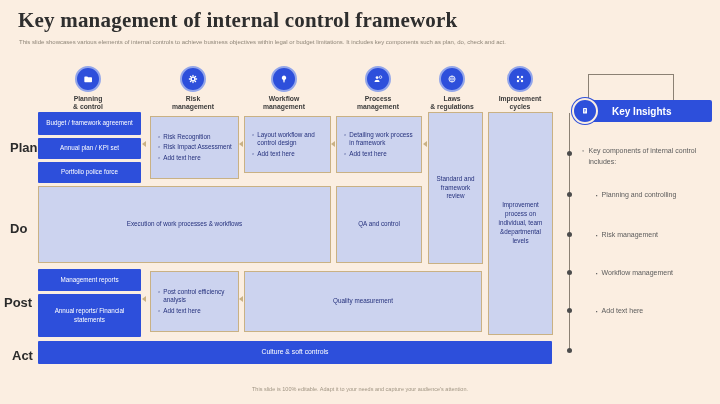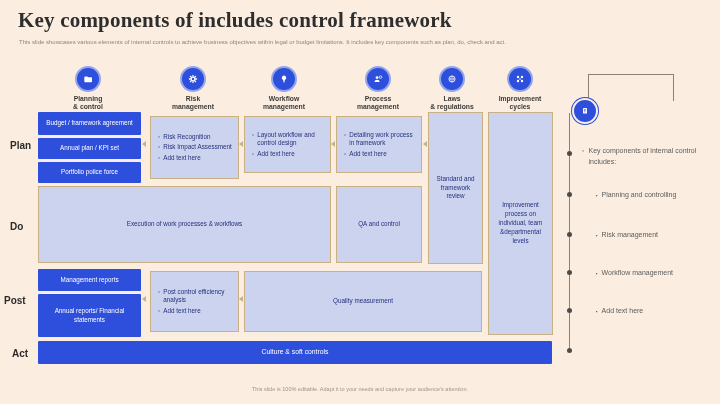--- a/index.html
+++ b/index.html
@@ -34,21 +34,21 @@
   }
   .light-box {
     position:absolute; background:#ccd3ef; border:1px solid #c9b184;
     box-sizing:border-box; color:#24307c; font-size:6.3px;
   }
   .centered { display:flex; align-items:center; justify-content:center; text-align:center; padding:3px 6px; line-height:1.4; }
   .bullets { list-style:none; margin:0; padding:4px 3px 4px 7px; display:flex; flex-direction:column; gap:2px; justify-content:center; height:100%; box-sizing:border-box; }
   .bullets li { display:flex; gap:3px; line-height:1.3; text-align:left; }
   .bullets li::before { content:"◦"; }
 
-  .row-label { position:absolute; font-size:10px; font-weight:700; color:#2b2b2b; }
+  .row-label { position:absolute; font-size:13px; font-weight:700; color:#2b2b2b; }
 
   .chev {
     position:absolute; width:0; height:0;
     border-top:3px solid transparent; border-bottom:3px solid transparent;
     border-right:4px solid #c9b184;
   }
 
   
   .ki-bracket { position:absolute; left:588px; top:74px; width:84px; height:26px;
     border-top:1px solid #8b8174; border-left:1px solid #8b8174; border-right:1px solid #8b8174; }
@@ -63,21 +63,21 @@
   .ki-intro { position:absolute; left:582px; top:146px; width:122px; font-size:7px; color:#5c5c5c; display:flex; gap:4px; line-height:1.5; }
   .ki-intro::before { content:"◦"; }
   .ki-item { position:absolute; left:596px; font-size:7px; color:#5c5c5c; display:flex; gap:4px; }
   .ki-item::before { content:"▪"; font-size:4.5px; line-height:9px; }
 </style>
 </head>
 <body>
 
 <div id="slide">
 
-  <div class="title">Key components of includes control framework</div>
+  <div class="title">Key management of internal control framework</div>
   <div class="subtitle">This slide showcases various elements of internal controls to achieve business objectives within legal or budget limitations. It includes key components such as plan, do, check and act.</div>
 
   <span class="icon-circle" style="left:75px">
     <svg width="16" height="16" viewBox="0 0 24 24">
         <path d="M6.5 9.2c0-.6.5-1 1-1h3.4l1.2 1.3h4.9c.6 0 1 .5 1 1v5.3c0 .6-.5 1-1 1h-9.5c-.6 0-1-.5-1-1z" fill="#fff"></path>
       </svg>
   </span>
   <span class="icon-circle" style="left:180px">
     <svg width="16" height="16" viewBox="0 0 24 24">
         <g stroke="#fff" stroke-width="2" stroke-linecap="round">
@@ -207,20 +207,21 @@
   <div class="blue-box" style="left:38px; top:341px; width:514px; height:23px; font-size:6.8px">Culture &amp; soft controls</div>
 
   <span class="chev" style="left:142px; top:141px"></span>
   <span class="chev" style="left:239px; top:141px"></span>
   <span class="chev" style="left:331px; top:141px"></span>
   <span class="chev" style="left:423px; top:141px"></span>
   <span class="chev" style="left:142px; top:296px"></span>
   <span class="chev" style="left:239px; top:296px"></span>
 
   <div class="ki-bracket"></div>
+  <div class="ki-bar">Key Insights</div>
   <span class="ki-icon">
     <svg width="14" height="14" viewBox="0 0 24 24">
         <rect x="8.6" y="6.8" width="6.8" height="9.6" rx="1" fill="#fff"></rect>
         <g stroke="#2d4fdb" stroke-width="1">
           <path d="M10.2 9.4h3.6M10.2 11.4h3.6M10.2 13.4h2.4"></path>
         </g>
       </svg>
   </span>
   <div class="ki-line"></div>
   <span class="ki-dot" style="top:151px"></span>

